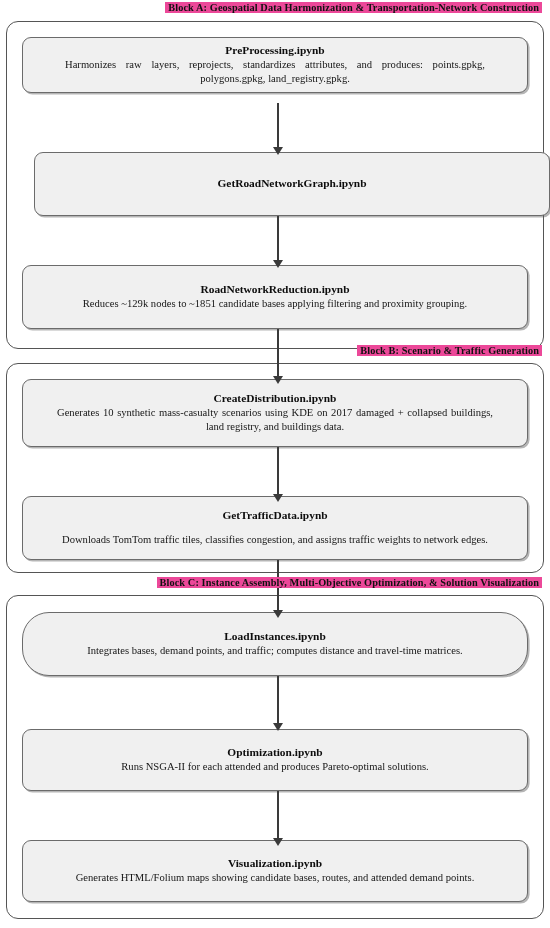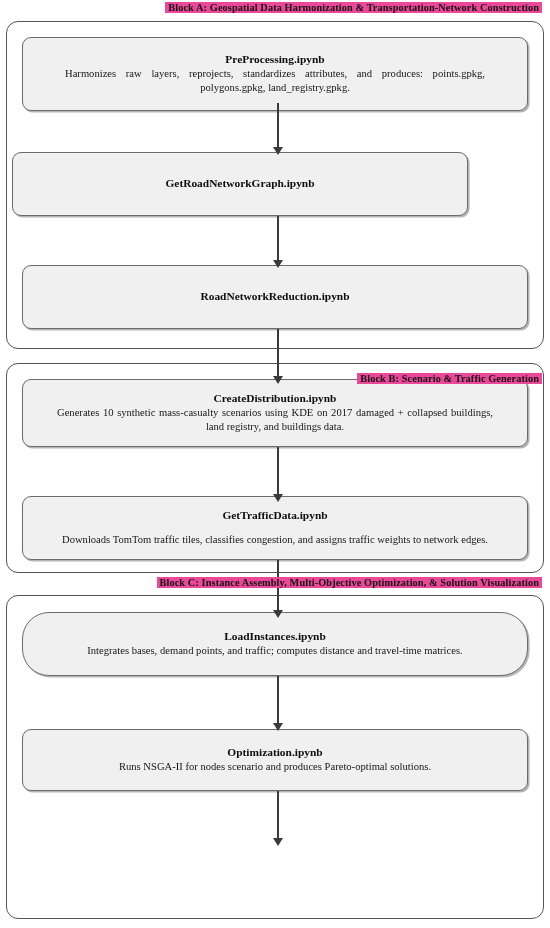--- a/index.html
+++ b/index.html
@@ -105,50 +105,51 @@
   }
 </style>
 </head>
 <body>
 
 <div id="diagram">
 
   <div class="block" style="left:6px; top:21px; width:538px; height:328px;"></div>
   <div class="block-label" style="right:8px; top:2px;">Block A: Geospatial Data Harmonization &amp; Transportation-Network Construction</div>
 
-  <div class="node" style="left:22px; top:37px; width:506px; height:74px;">
+  <div class="node" style="left:22px; top:37px; width:506px; height:56px;">
     <div class="node-title">PreProcessing.ipynb</div>
     <div class="node-desc" style="width:420px;">Harmonizes raw layers, reprojects, standardizes attributes, and produces: points.gpkg, polygons.gpkg, land_registry.gpkg.</div>
   </div>
 
   <div class="arrow" style="left:277px; top:103px; height:52px;">
     <div class="shaft" style="height:45px;"></div>
     <div class="head" style="top:44px;"></div>
   </div>
 
-  <div class="node" style="left:12px; top:152px; width:456px; height:64px;">
+  <div class="node" style="left:34px; top:152px; width:516px; height:64px;">
     <div class="node-title">GetRoadNetworkGraph.ipynb</div>
   </div>
 
   <div class="arrow" style="left:277px; top:216px; height:52px;">
     <div class="shaft" style="height:45px;"></div>
     <div class="head" style="top:44px;"></div>
   </div>
 
   <div class="node" style="left:22px; top:265px; width:506px; height:64px;">
     <div class="node-title">RoadNetworkReduction.ipynb</div>
+    <div class="node-desc single">Reduces ~129k nodes to ~1851 candidate bases applying filtering and proximity grouping.</div>
   </div>
 
   <div class="arrow" style="left:277px; top:329px; height:55px;">
     <div class="shaft" style="height:48px;"></div>
     <div class="head" style="top:47px;"></div>
   </div>
 
   <div class="block" style="left:6px; top:363px; width:538px; height:210px;"></div>
-  <div class="block-label" style="right:8px; top:345px;margin-top:28px;">Block B: Scenario &amp; Traffic Generation</div>
+  <div class="block-label" style="right:8px; top:345px;">Block B: Scenario &amp; Traffic Generation</div>
 
   <div class="node" style="left:22px; top:379px; width:506px; height:68px;">
     <div class="node-title">CreateDistribution.ipynb</div>
     <div class="node-desc" style="width:436px;">Generates 10 synthetic mass-casualty scenarios using KDE on 2017 damaged + collapsed buildings, land registry, and buildings data.</div>
   </div>
 
   <div class="arrow" style="left:277px; top:447px; height:55px;">
     <div class="shaft" style="height:48px;"></div>
     <div class="head" style="top:47px;"></div>
   </div>
@@ -171,22 +172,26 @@
     <div class="node-desc single">Integrates bases, demand points, and traffic; computes distance and travel-time matrices.</div>
   </div>
 
   <div class="arrow" style="left:277px; top:676px; height:55px;">
     <div class="shaft" style="height:48px;"></div>
     <div class="head" style="top:47px;"></div>
   </div>
 
   <div class="node" style="left:22px; top:729px; width:506px; height:62px;">
     <div class="node-title">Optimization.ipynb</div>
-    <div class="node-desc" style="width:370px;">Runs NSGA-II for nodes scenario and produces Pareto-optimal solutions.</div>
+    <div class="node-desc" style="width:370px;">Runs NSGA-II for each attended and produces Pareto-optimal solutions.</div>
   </div>
 
   <div class="arrow" style="left:277px; top:791px; height:55px;">
     <div class="shaft" style="height:48px;"></div>
     <div class="head" style="top:47px;"></div>
   </div>
 
+  <div class="node" style="left:22px; top:840px; width:506px; height:62px;">
+    <div class="node-title">Visualization.ipynb</div>
+    <div class="node-desc single">Generates HTML/Folium maps showing candidate bases, routes, and attended demand points.</div>
+  </div>
 
 </div>
 
 </body></html>

